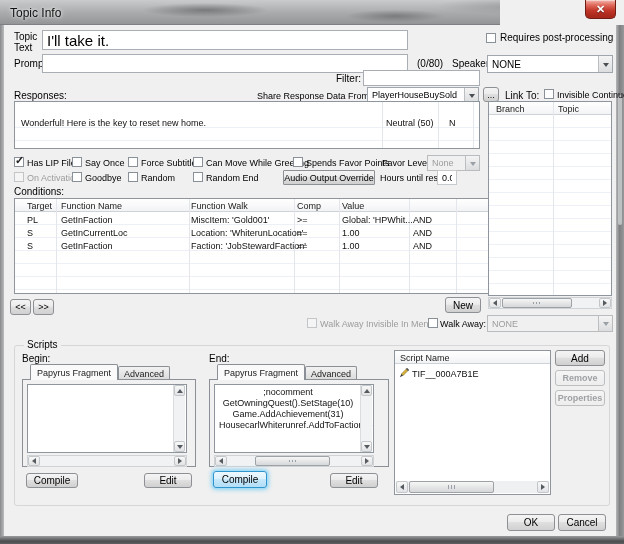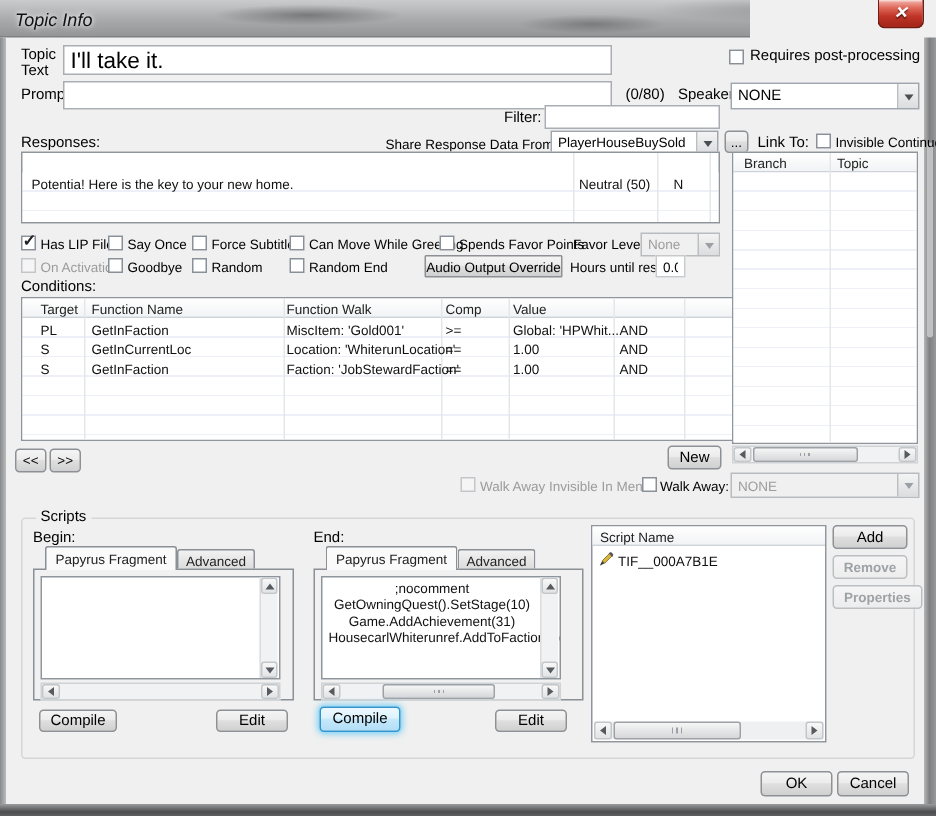--- a/index.html
+++ b/index.html
@@ -9,21 +9,21 @@
   .window { position:relative; width:624px; height:544px; background:#f0f0f0; overflow:hidden;
             font-size:10px; color:#000; }
 
   
   .titlebar { position:absolute; left:0; top:0; width:500px; height:25px;
     background:
       radial-gradient(ellipse 90px 10px at 205px 10px, rgba(30,30,30,.38), transparent 70%),
       radial-gradient(ellipse 70px 9px at 395px 16px, rgba(40,40,40,.33), transparent 70%),
       radial-gradient(ellipse 120px 12px at 520px 6px, rgba(70,70,70,.25), transparent 70%),
       linear-gradient(#c9cbcd, #a8aaac 55%, #939597);
-    border-bottom:1px solid #7d7f82;font-style:italic; }
+    border-bottom:1px solid #7d7f82; }
   .title-text { position:absolute; left:10px; top:6px; font-size:12px; color:#111;
     text-shadow:0 0 3px rgba(255,255,255,.9), 0 0 6px rgba(255,255,255,.7); }
   .close-btn { position:absolute; left:585px; top:0; width:31px; height:19px;
     background:linear-gradient(#f3b8b0 0%, #e06a5c 28%, #c03527 60%, #a8281c 90%);
     border:1px solid #6f1d14; border-top:none; border-radius:0 0 5px 5px;
     display:flex; align-items:center; justify-content:center;
     box-shadow:inset 0 1px 0 rgba(255,255,255,.45); }
   .close-btn span { color:#fff; font-size:11px; font-weight:bold; text-shadow:0 1px 1px rgba(0,0,0,.5); line-height:1; }
   .border-left  { position:absolute; left:0; top:25px; width:4px; height:511px;
     background:linear-gradient(90deg,#87898b,#b9bbbd); }
@@ -157,21 +157,21 @@
   <span class="lbl" style="left:505px;top:90px;">Link To:</span>
   <span class="cb" style="left:544px;top:89px;"></span>
   <span class="lbl small" style="left:557px;top:90px;">Invisible Continue</span>
 
   <div class="listbox" style="left:14px;top:101px;width:466px;height:48px;">
     <div class="grid-rows"></div>
     <div class="colsep" style="left:367px;"></div>
     <div class="colsep" style="left:423px;"></div>
     <div class="colsep" style="left:458px;"></div>
     <div>
-      <span class="cell" style="left:6px;top:16px;">Potentia! Here is the key to your new home.</span>
+      <span class="cell" style="left:6px;top:16px;">Wonderful! Here is the key to reset new home.</span>
       <span class="cell" style="left:371px;top:16px;">Neutral (50)</span>
       <span class="cell" style="left:434px;top:16px;">N</span>
     </div>
   </div>
 
   <span class="cb checked" style="left:14px;top:157px;"></span>
   <span class="lbl small" style="left:27px;top:158px;">Has LIP File</span>
   <span class="cb" style="left:72px;top:157px;"></span>
   <span class="lbl small" style="left:85px;top:158px;">Say Once</span>
   <span class="cb" style="left:128px;top:157px;"></span>
@@ -348,18 +348,18 @@
           <i class="tri-left"></i>
         </span>
       <span class="thumb" style="left:13px;width:85px;"></span>
       <span class="sb-btn right">
           <i class="tri-right"></i>
         </span>
     </div>
   </div>
   <div class="btn" style="left:555px;top:350px;width:50px;height:16px;">Add</div>
   <div class="btn disabled small" style="left:555px;top:370px;width:50px;height:16px;">Remove</div>
-  <div class="btn disabled small" style="left:555px;top:390px;width:60px;height:16px;">Properties</div>
+  <div class="btn disabled small" style="left:555px;top:390px;width:50px;height:16px;">Properties</div>
 
   <div class="btn" style="left:507px;top:514px;width:48px;height:17px;">OK</div>
   <div class="btn" style="left:558px;top:514px;width:48px;height:17px;">Cancel</div>
 
 </div>
 
 </body></html>

